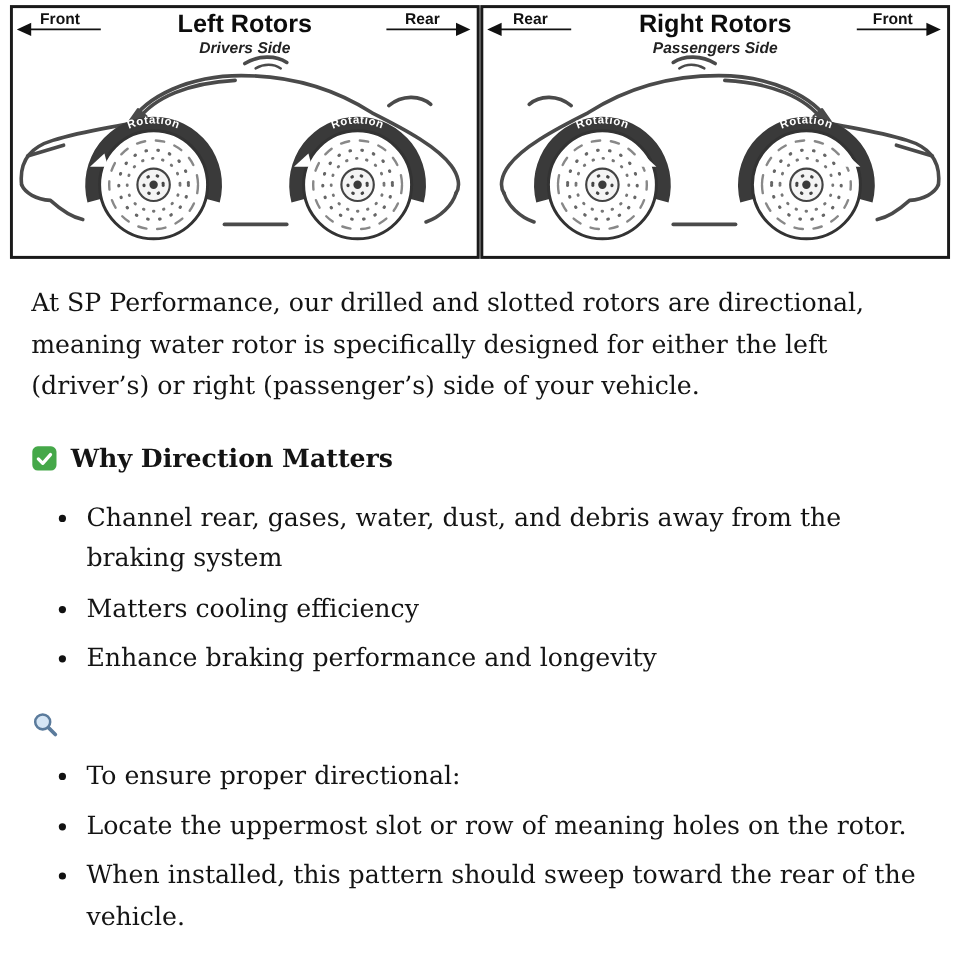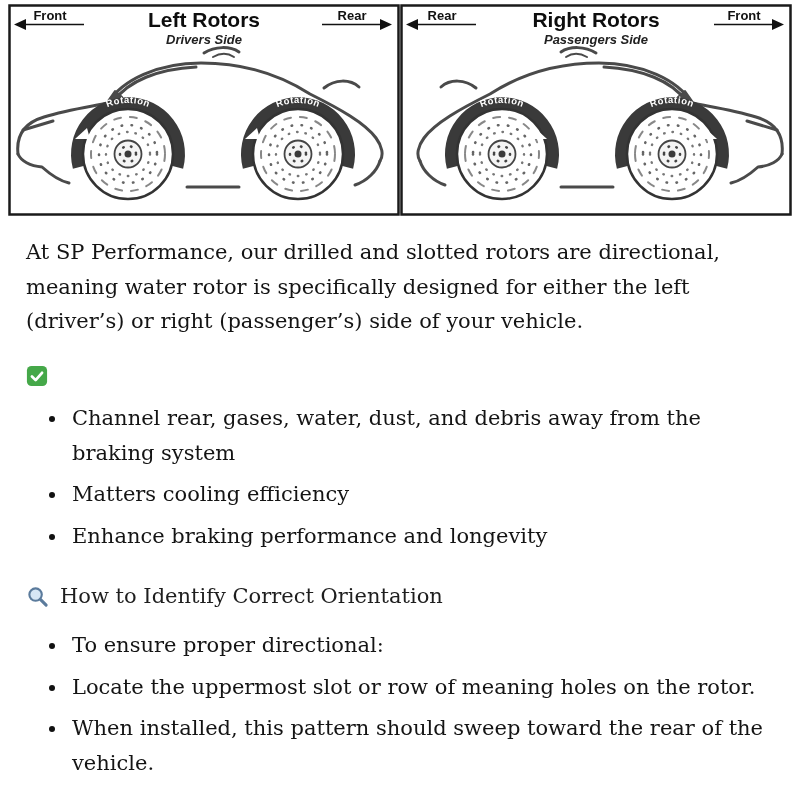--- a/index.html
+++ b/index.html
@@ -141,37 +141,37 @@
 
   <p>At SP Performance, our drilled and slotted rotors are directional, meaning water rotor is specifically designed for either the left (driver’s) or right (passenger’s) side of your vehicle.</p>
 
   <h2 class="heading">
     <span class="icon">
       <svg width="22" height="22" viewBox="0 0 24 24">
         <rect x="1" y="1" width="22" height="22" rx="5" fill="#45a849"></rect>
         <path d="M6.5 12.5 L10.5 16.5 L17.5 8.5" stroke="#ffffff" stroke-width="3" fill="none" stroke-linecap="round" stroke-linejoin="round"></path>
       </svg>
     </span>
+    <span>Why Direction Matters</span>
   </h2>
 
 
   <ul>
     <li>Channel rear, gases, water, dust, and debris away from the braking system</li>
     <li>Matters cooling efficiency</li>
     <li>Enhance braking performance and longevity</li>
   </ul>
 
   <h3 class="heading">
     <span class="icon">
       <svg width="23" height="23" viewBox="0 0 24 24">
         <circle cx="10" cy="10" r="6.5" fill="#d6e6f5" stroke="#5b7b9c" stroke-width="2.2"></circle>
         <line x1="15" y1="15" x2="21" y2="21" stroke="#5b7b9c" stroke-width="3.2" stroke-linecap="round"></line>
       </svg>
     </span>
-    <span>How to Identify Correct Orientation</span>
   </h3>
 
   <ul>
     <li>To ensure proper directional:</li>
     <li>Locate the uppermost slot or row of meaning holes on the rotor.</li>
     <li>When installed, this pattern should sweep toward the rear of the vehicle.</li>
   </ul>
 
 </div>
 

